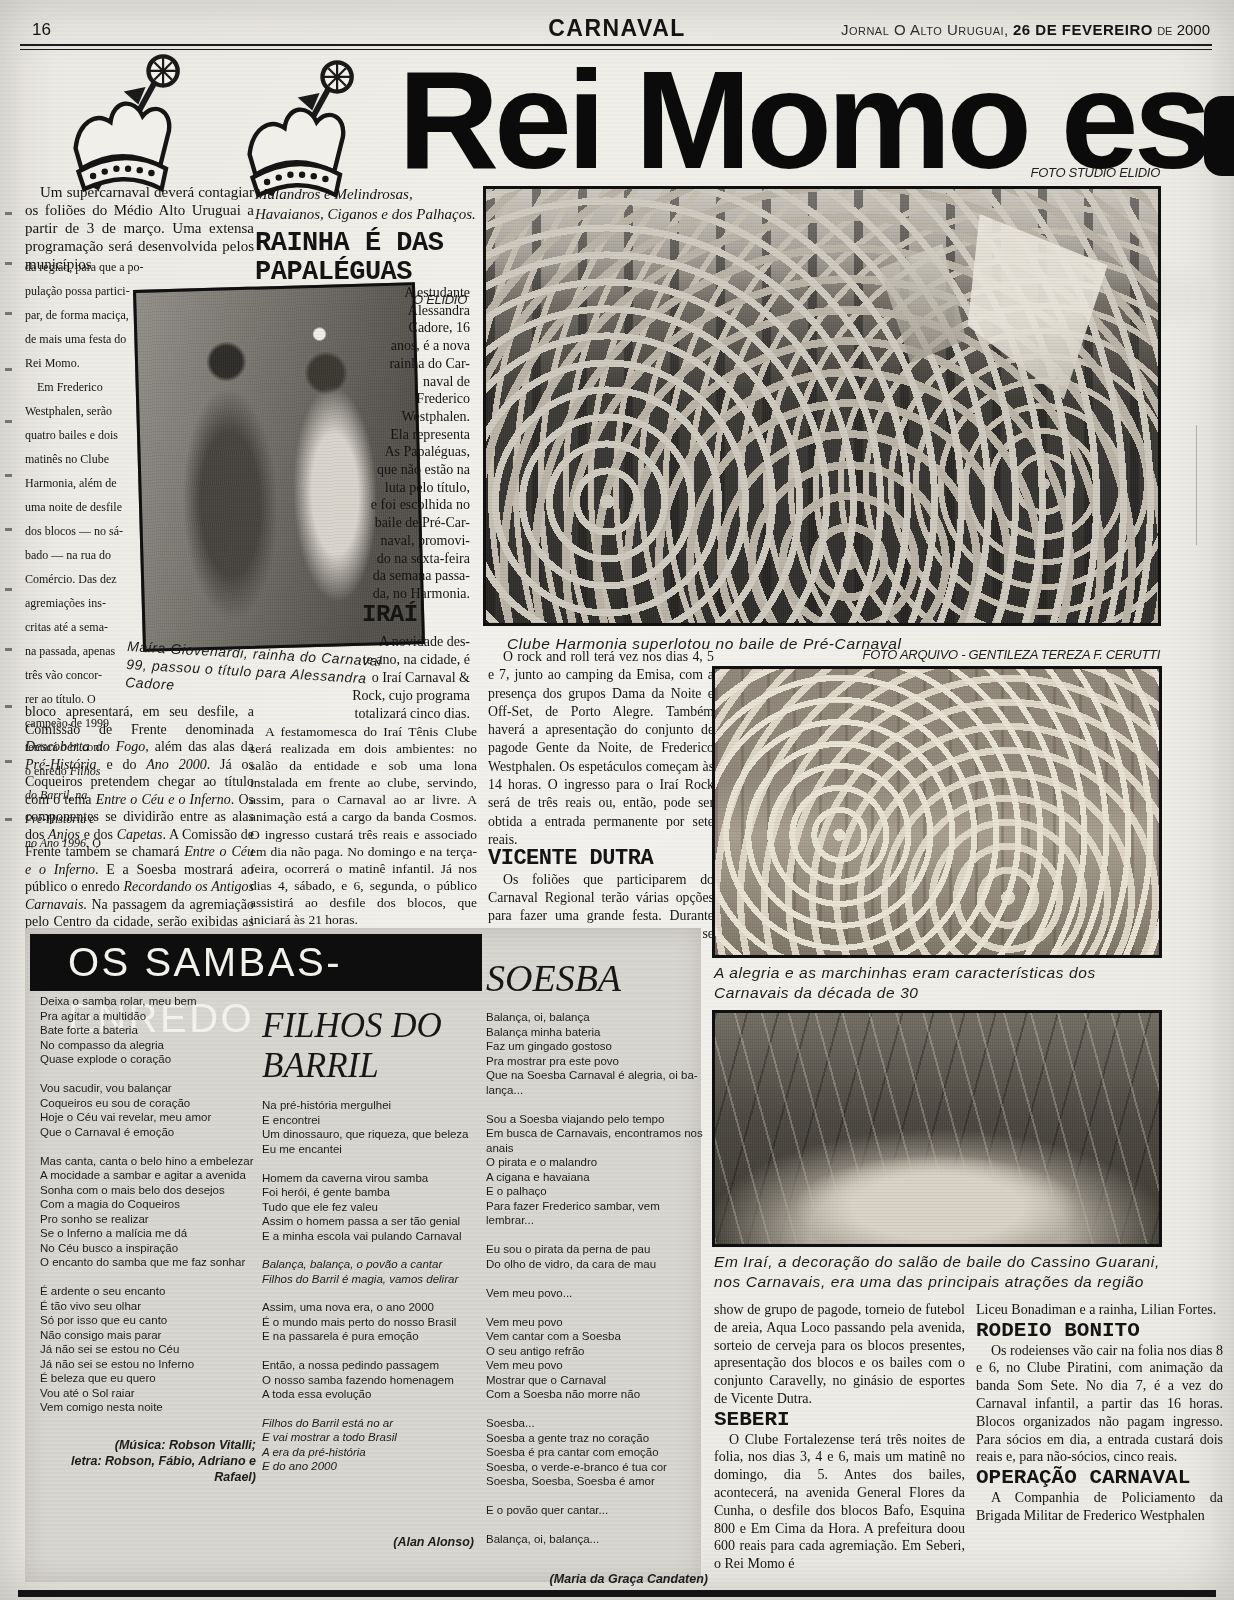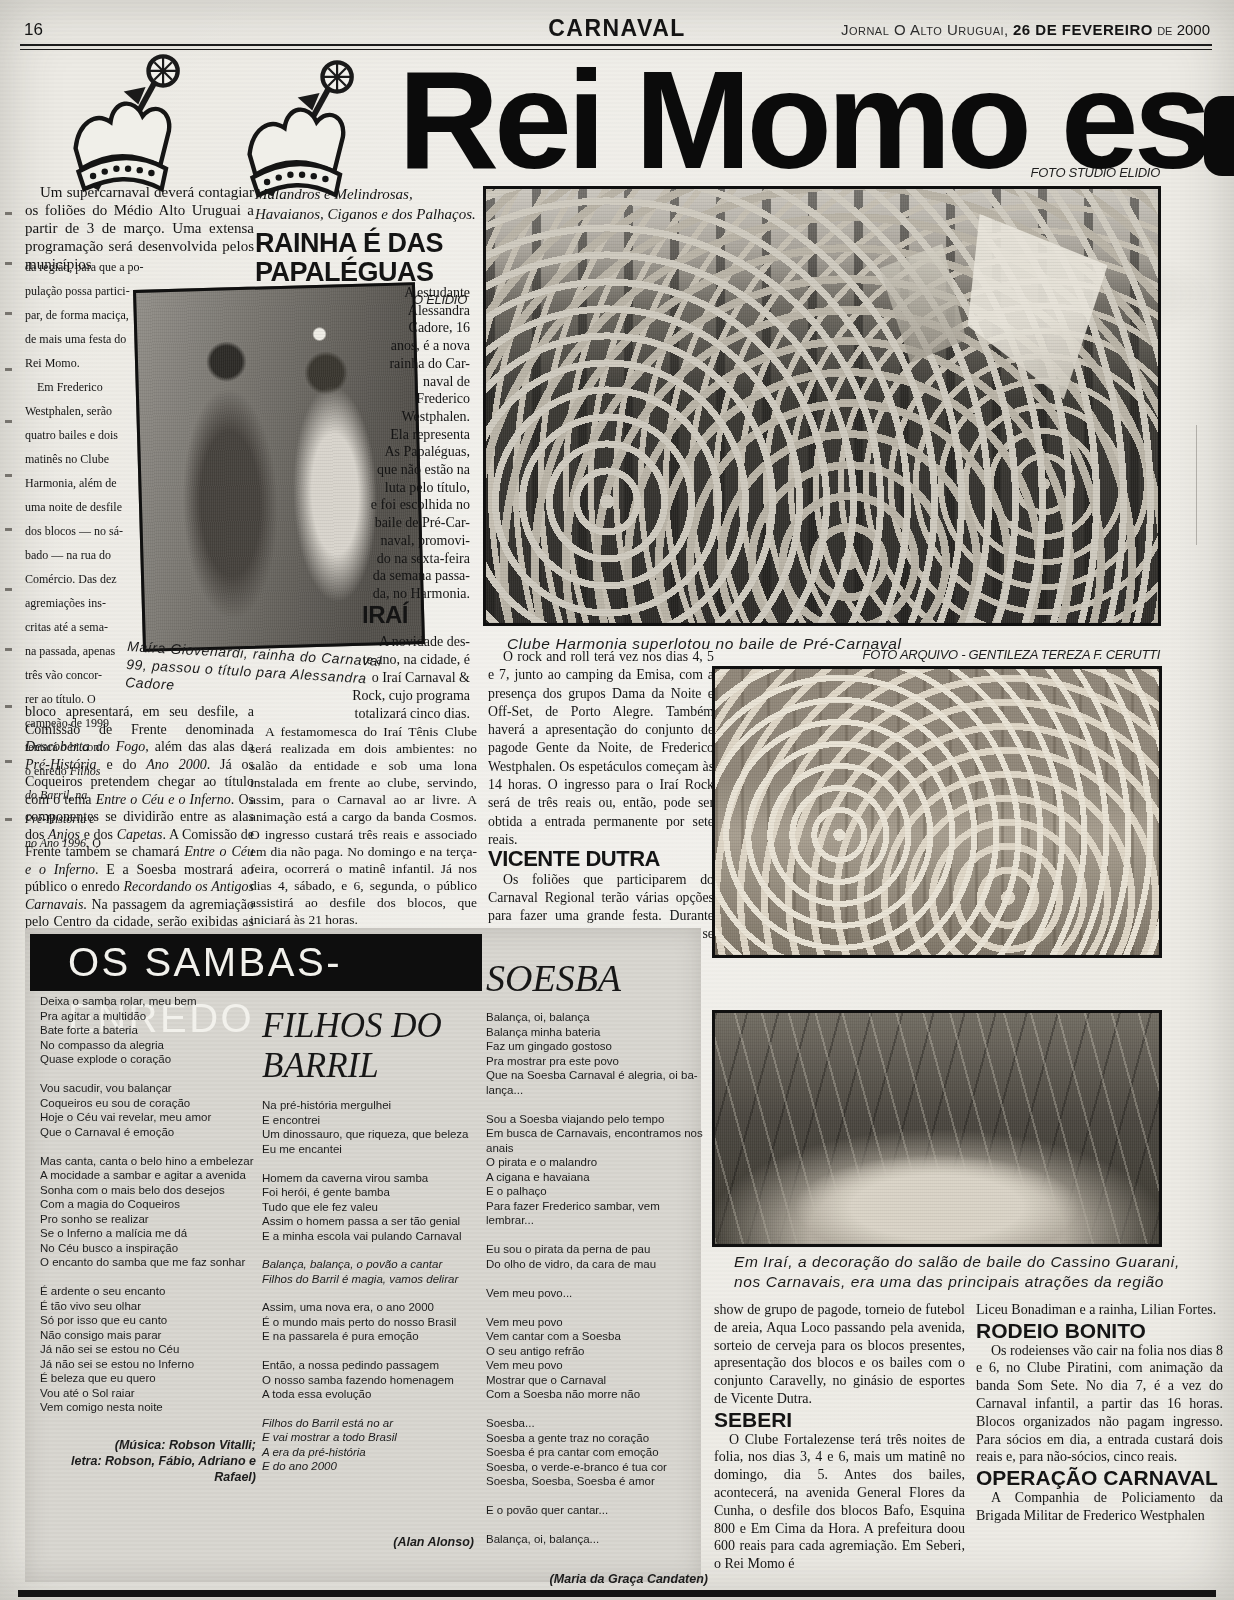--- a/index.html
+++ b/index.html
@@ -10,21 +10,21 @@
         font-family:"Liberation Serif",serif;color:#141414;
         box-shadow:inset 0 0 60px rgba(60,58,52,.25);}
   .abs{position:absolute;}
   .sans{font-family:"Liberation Sans",sans-serif;}
   .it{font-style:italic;}
   .just{text-align:justify;}
   .preline{white-space:pre-line;}
   .prewrap{white-space:pre-wrap;}
 
   
-  .pgnum{left:24px;top:20px;font-size:17px;}
+  .pgnum{left:32px;top:20px;font-size:17px;}
   .secttl{left:0;right:0;top:15px;text-align:center;font-weight:bold;font-size:23px;letter-spacing:1.5px;}
   .hdr-right{right:24px;top:21px;font-size:15px;white-space:nowrap;}
   .hdr-right .mast{font-variant:small-caps;letter-spacing:.5px;color:#2c2c2c;}
   .hdr-right .dt{font-weight:bold;letter-spacing:.5px;}
   .hdr-right .de{font-size:11px;color:#2c2c2c;}
   .hdr-rule{left:20px;width:1192px;top:44px;height:3px;border-top:2px solid #1c1c1c;border-bottom:1px solid #1c1c1c;}
 
   .headline{left:398px;top:50px;font-family:"Liberation Sans",sans-serif;font-weight:bold;
             font-size:140px;line-height:1;letter-spacing:-5px;color:#0b0b0b;white-space:nowrap;}
   .headline-clip{left:1204px;top:96px;width:34px;height:80px;background:#0b0b0b;border-radius:18px 0 0 18px;}
@@ -72,27 +72,27 @@
       background-image:
         radial-gradient(ellipse 190px 70px at 50% 84%, #d9d3c6 0 45%, rgba(0,0,0,0) 75%),
         radial-gradient(ellipse 320px 140px at 50% 94%, #b3ac9f 0 40%, rgba(0,0,0,0) 72%),
         repeating-linear-gradient(75deg, rgba(232,227,212,.28) 0 2px, rgba(0,0,0,0) 2px 26px),
         repeating-linear-gradient(105deg, rgba(20,18,15,.35) 0 2px, rgba(0,0,0,0) 2px 30px),
         linear-gradient(180deg,#716c62 0,#4a463f 45%,#3a372f 100%);}
 
   .caption{font-family:"Liberation Sans",sans-serif;font-style:italic;font-size:15.5px;line-height:20px;letter-spacing:.6px;color:#1b1b1b;}
   .cap-harmonia{left:507px;top:634px;width:640px;}
   .cap-30s{left:714px;top:963px;width:452px;}
-  .cap-guarani{left:734px;top:1252px;width:452px;}
+  .cap-guarani{left:714px;top:1252px;width:452px;}
   .cap-rainha{left:126px;top:645px;width:272px;transform:rotate(3.4deg);font-size:14px;line-height:18px;}
 
   
   .body-txt{font-size:14.5px;line-height:17.6px;}
   .indent{text-indent:15px;}
-  .h2{font-family:Liberation Sans, sans-serif;font-weight:bold;letter-spacing:-.5px;}
+  .h2{font-family:Liberation Mono, monospace;font-weight:bold;letter-spacing:-.5px;}
 
   .c1a{left:25px;top:183px;width:229px;font-size:15px;line-height:18px;}
   .c1b{left:25px;top:255px;width:176px;font-size:12px;line-height:24px;}
   .c1c{left:25px;top:703px;width:229px;font-size:14px;line-height:17.5px;}
 
   .c2lead{left:255px;top:184px;width:224px;font-size:15px;line-height:20px;}
   .c2head{left:255px;top:229px;width:212px;font-size:27px;line-height:29px;}
   .c2credit{left:255px;top:292px;width:212px;text-align:right;}
   .c2narrow{left:350px;top:284px;width:120px;font-size:14px;line-height:17.7px;text-align:right;}
   .c2irai-h{left:362px;top:601px;font-size:24px;}
@@ -256,20 +256,21 @@
   <div class="abs c3">
     <p class="just indent" style="margin:0">O rock and roll terá vez nos dias 4, 5 e 7, junto ao camping da Emisa, com a presença dos grupos Dama da Noite e Off-Set, de Porto Alegre. Também haverá a apresentação do conjunto de pagode Gente da Noite, de Frederico Westphalen. Os espetáculos começam às 14 horas. O ingresso para o Iraí Rock será de três reais ou, então, pode ser obtida a entrada permanente por sete reais.</p>
     <div class="h2">VICENTE DUTRA</div>
     <p class="just indent" style="margin:0">Os foliões que participarem do Carnaval Regional terão várias opções para fazer uma grande festa. Durante quatro dias, a população poderá se divertir com</p>
   </div>
 
   <div class="abs credit credit-arch">FOTO ARQUIVO - GENTILEZA TEREZA F. CERUTTI</div>
   <div class="abs ph ph-30s">
       <div class="grain"></div>
     </div>
+  <div class="abs caption cap-30s">A alegria e as marchinhas eram características dos Carnavais da década de 30</div>
   <div class="abs ph ph-guarani">
       <div class="grain"></div>
     </div>
   <div class="abs caption cap-guarani">Em Iraí, a decoração do salão de baile do Cassino Guarani, nos Carnavais, era uma das principais atrações da região</div>
 
   <div class="abs rA">
     <p class="just" style="margin:0">show de grupo de pagode, torneio de futebol de areia, Aqua Loco passando pela avenida, sorteio de cerveja para os blocos presentes, apresentação dos blocos e os bailes com o conjunto Caravelly, no ginásio de esportes de Vicente Dutra.</p>
     <div class="h2">SEBERI</div>
     <p class="just indent" style="margin:0">O Clube Fortalezense terá três noites de folia, nos dias 3, 4 e 6, mais um matinê no domingo, dia 5. Antes dos bailes, acontecerá, na avenida General Flores da Cunha, o desfile dos blocos Bafo, Esquina 800 e Em Cima da Hora. A prefeitura doou 600 reais para cada agremiação. Em Seberi, o Rei Momo é</p>
   </div>

